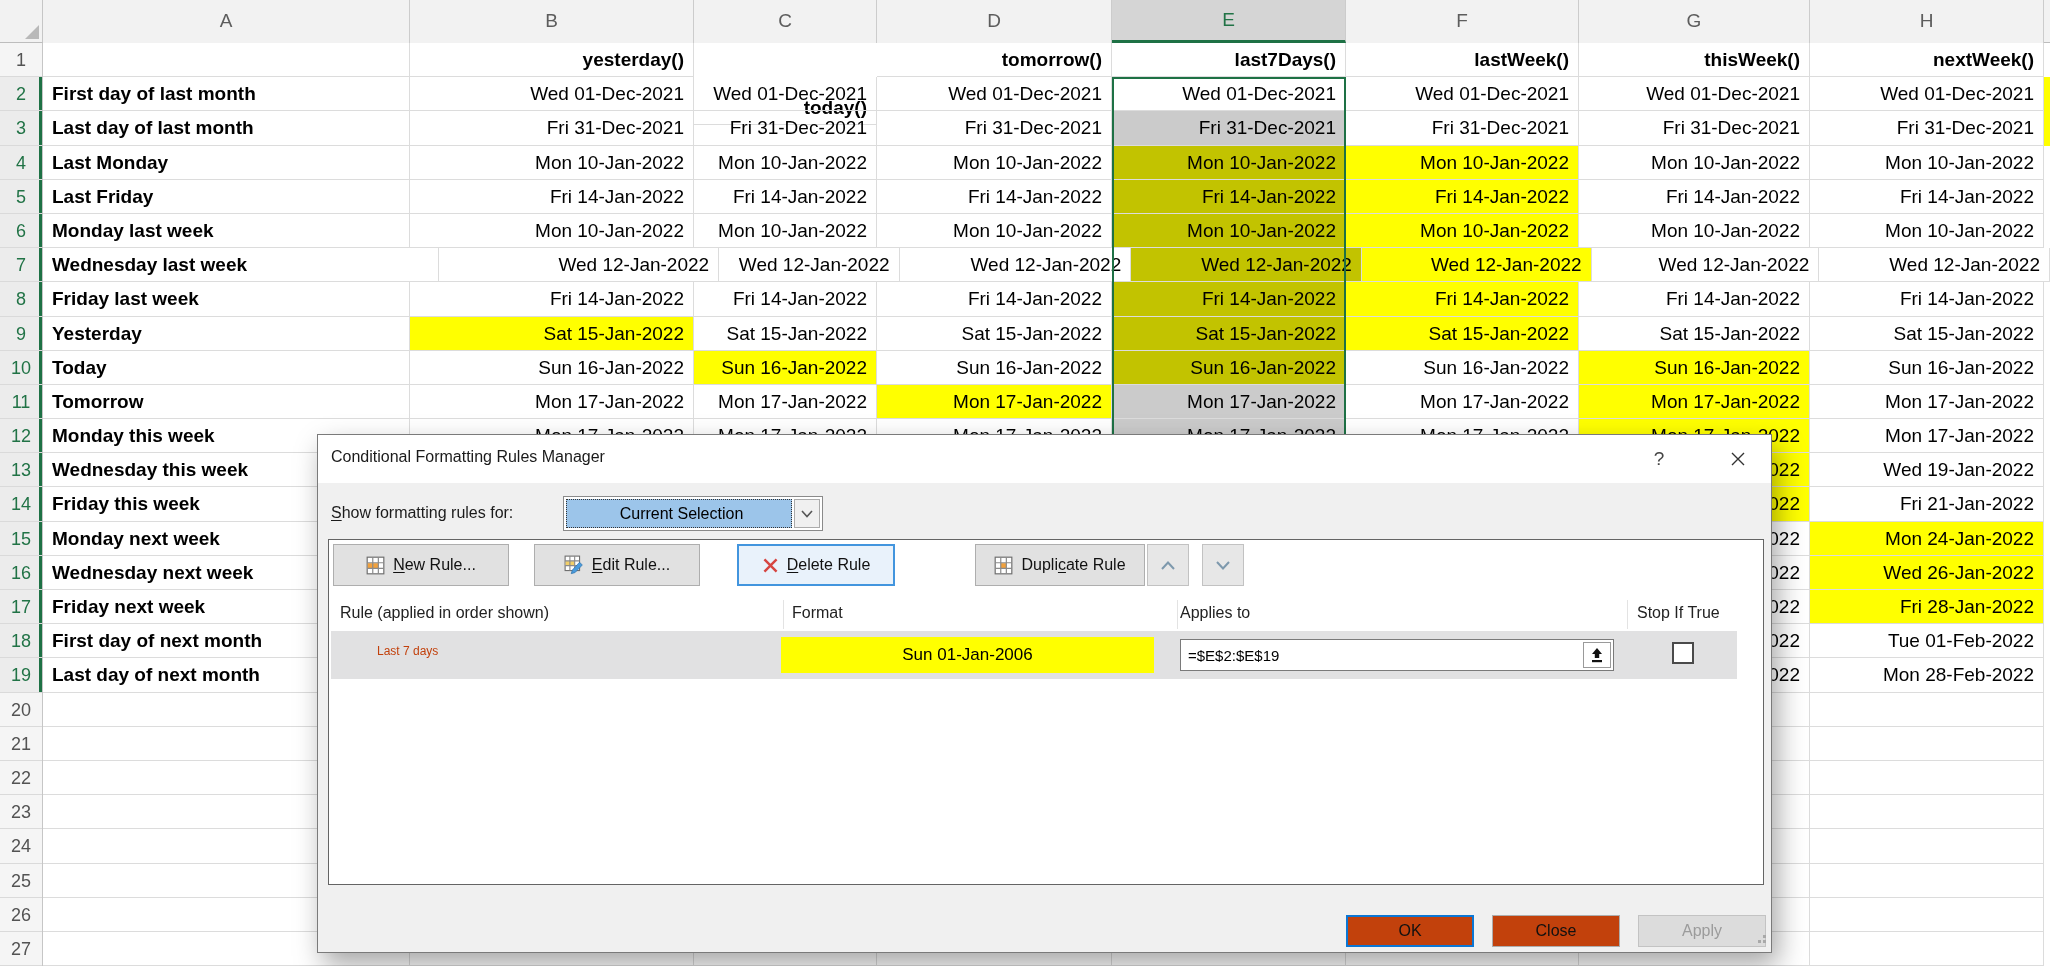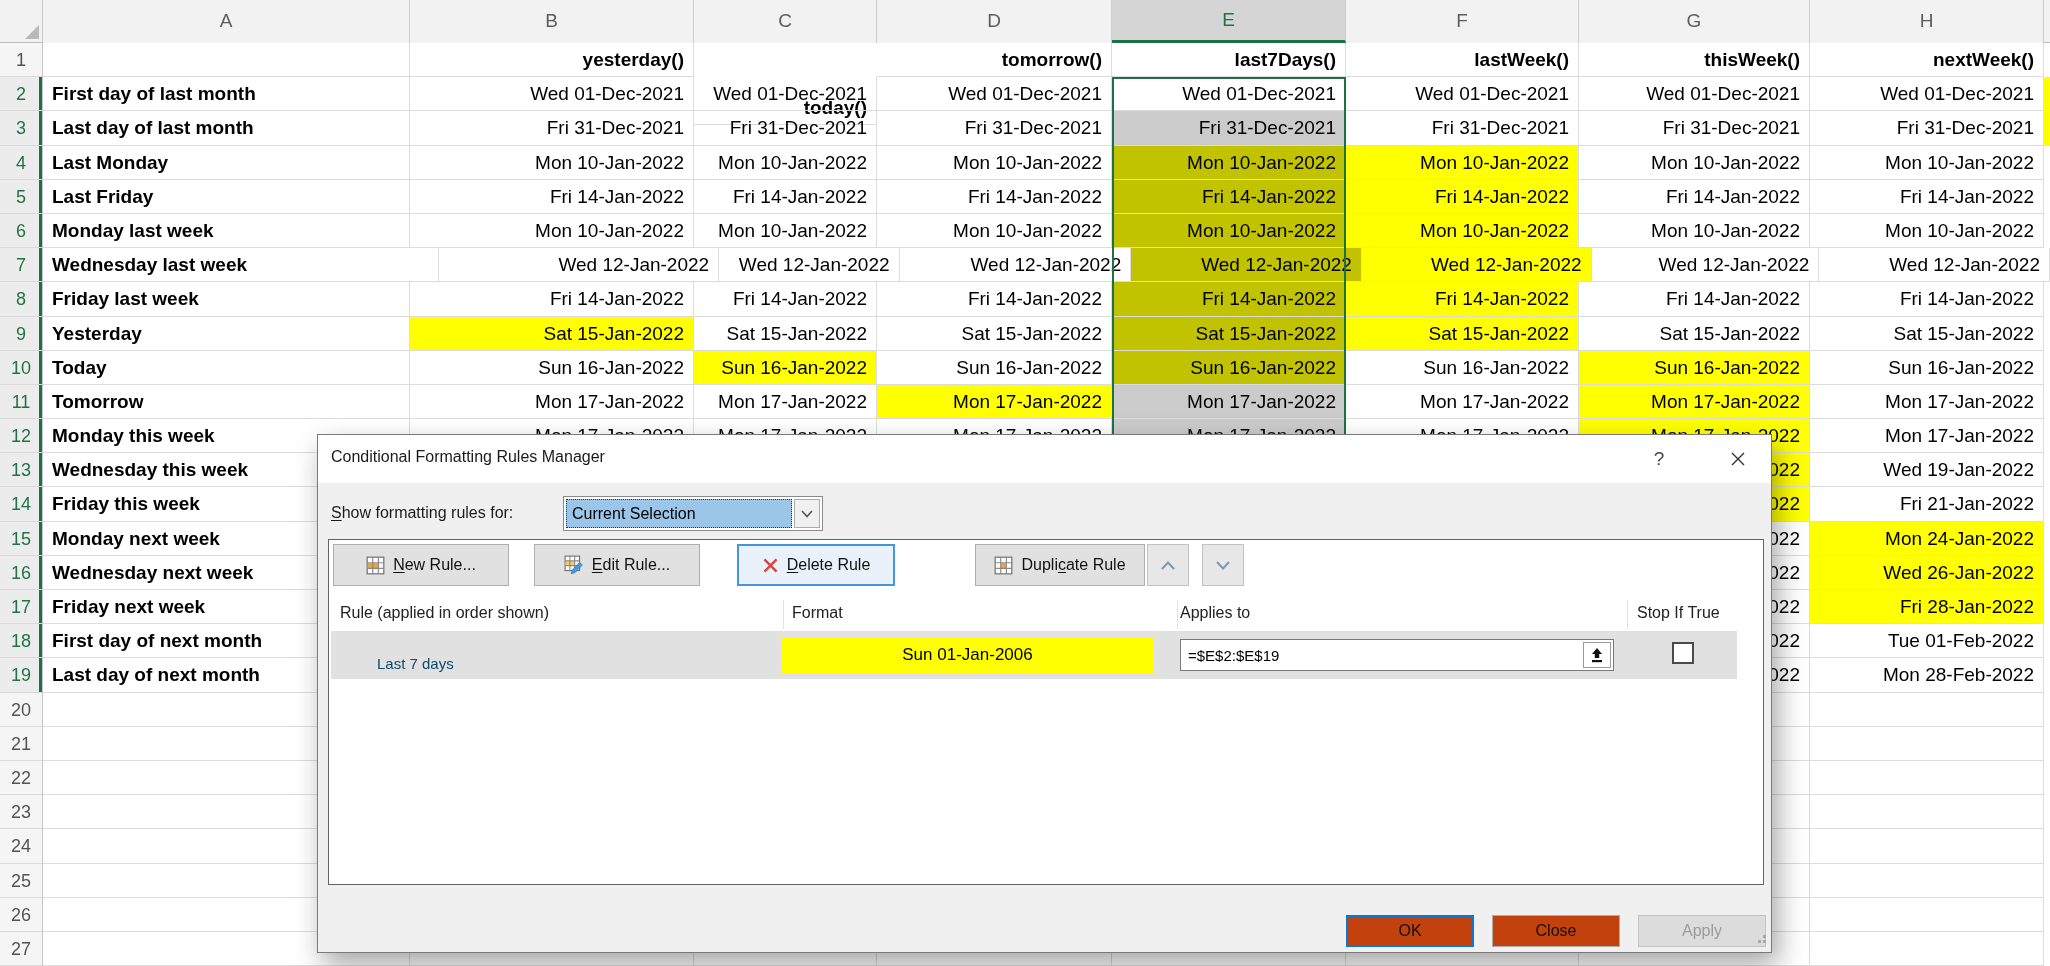--- a/index.html
+++ b/index.html
@@ -42,21 +42,21 @@
   .title{position:absolute;left:13px;top:13px;font-size:16px;color:#1a1a1a;}
   .tb-btn{position:absolute;top:8px;width:32px;height:32px;text-align:center;line-height:32px;
           font-size:19px;color:#444;cursor:default;}
   .help-btn{left:1325px;}
   .close-btn{left:1404px;}
   .close-btn svg{margin-top:8px;}
 
   .frf-label{position:absolute;left:13px;top:69px;font-size:16px;color:#1b1b1b;}
   .u{text-decoration:underline;text-underline-offset:2px;}
   .combo{position:absolute;left:245px;top:61px;width:260px;height:35px;background:#fff;
-         border:1px solid #8a8a8a;box-sizing:border-box;display:flex;}
+         border:1px solid #8a8a8a;box-sizing:border-box;display:flex;text-align:center;}
   .combo-sel{flex:1;margin:2px;background:#9cc5ea;border:1px dotted #333;box-sizing:border-box;
              font-size:16px;color:#000;line-height:27px;padding-left:5px;}
   .combo-arrow{width:26px;margin:2px 2px 2px 0;background:#f0f0f0;border:1px solid #ababab;
                box-sizing:border-box;display:flex;align-items:center;justify-content:center;}
 
   .listbox{position:absolute;left:10px;top:104px;width:1436px;height:346px;background:#fff;
            border:1px solid #646464;box-sizing:border-box;}
   .tool-btn{position:absolute;top:4px;height:42px;background:#e1e1e1;border:1px solid #aeaeae;
             box-sizing:border-box;font-size:16px;color:#111;display:flex;align-items:center;
             justify-content:center;gap:8px;}
@@ -68,21 +68,21 @@
   .btn-down{left:873px;width:42px;}
   .btn-up,.btn-down{background:#e7e7e7;border:1px solid #c2c2c2;}
 
   .lb-head{position:absolute;top:58px;left:0;width:100%;height:33px;font-size:16px;color:#222;}
   .lb-head span{position:absolute;top:6px;}
   .h-rule{left:11px;} .h-format{left:463px;} .h-applies{left:851px;} .h-stop{left:1308px;}
   .hsep{position:absolute;top:2px;height:29px;width:1px;background:#e3e3e3;}
   .sep1{left:454px;} .sep2{left:848px;} .sep3{left:1298px;}
 
   .rule-band{position:absolute;left:2px;top:91px;width:1406px;height:48px;background:#e1e1e2;}
-  .rule-name{position:absolute;left:46px;top:24px;font-size:15px;color:#0c4a6e;}
+  .rule-name{position:absolute;left:46px;top:13px;font-size:12px;color:#c2410c;}
   .fmt-preview{position:absolute;left:450px;top:6px;width:373px;height:36px;background:#ffff00;
                font-size:17px;color:#000;text-align:center;line-height:36px;}
   .applies-input{position:absolute;left:849px;top:8px;width:434px;height:32px;background:#fff;
                  border:1px solid #7a7a7a;box-sizing:border-box;}
   .applies-input input{position:absolute;left:0;top:0;width:398px;height:100%;border:none;outline:none;
                  background:transparent;font-family:"Liberation Sans",sans-serif;font-size:15px;
                  padding:0 0 0 7px;color:#000;}
   .range-btn{position:absolute;right:2px;top:2px;width:28px;height:26px;background:#fff;
              border:1px solid #9a9a9a;box-sizing:border-box;display:flex;align-items:center;justify-content:center;}
   .stop-check{position:absolute;left:1341px;top:11px;width:22px;height:22px;background:#fff;

